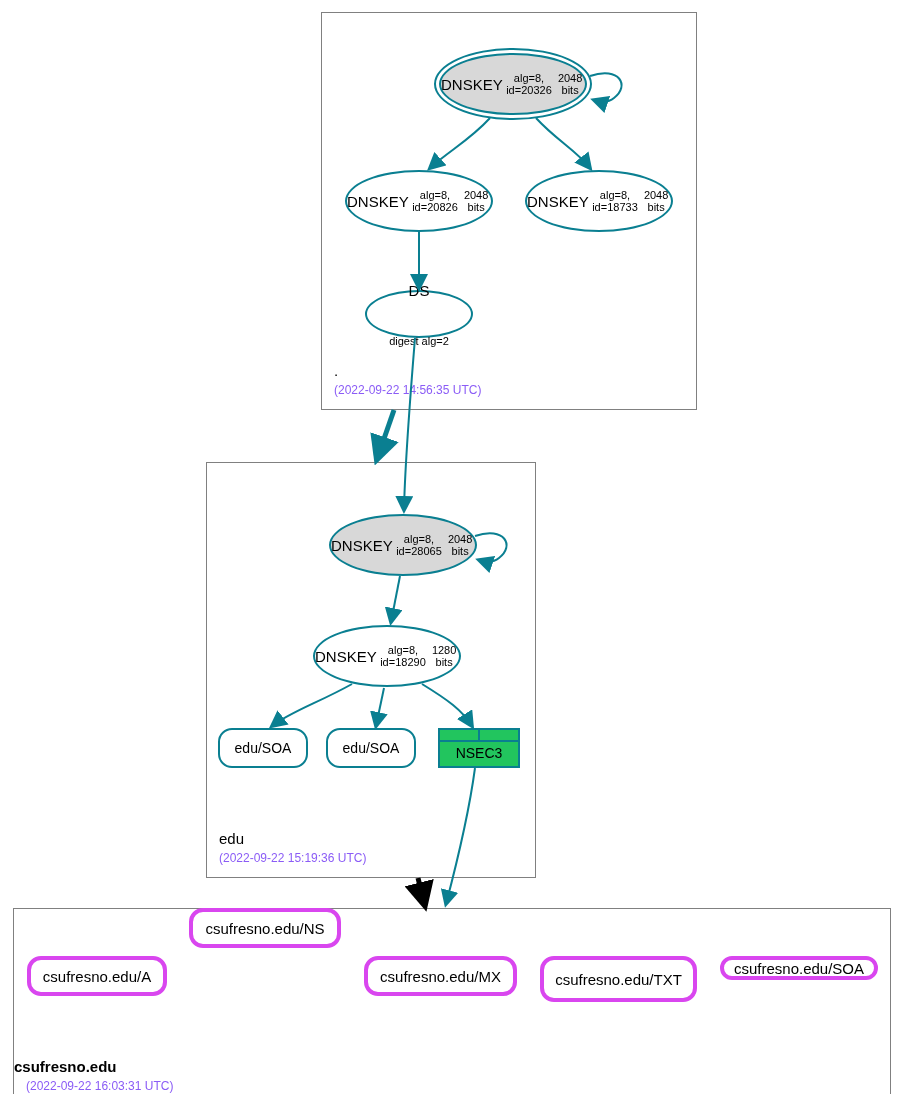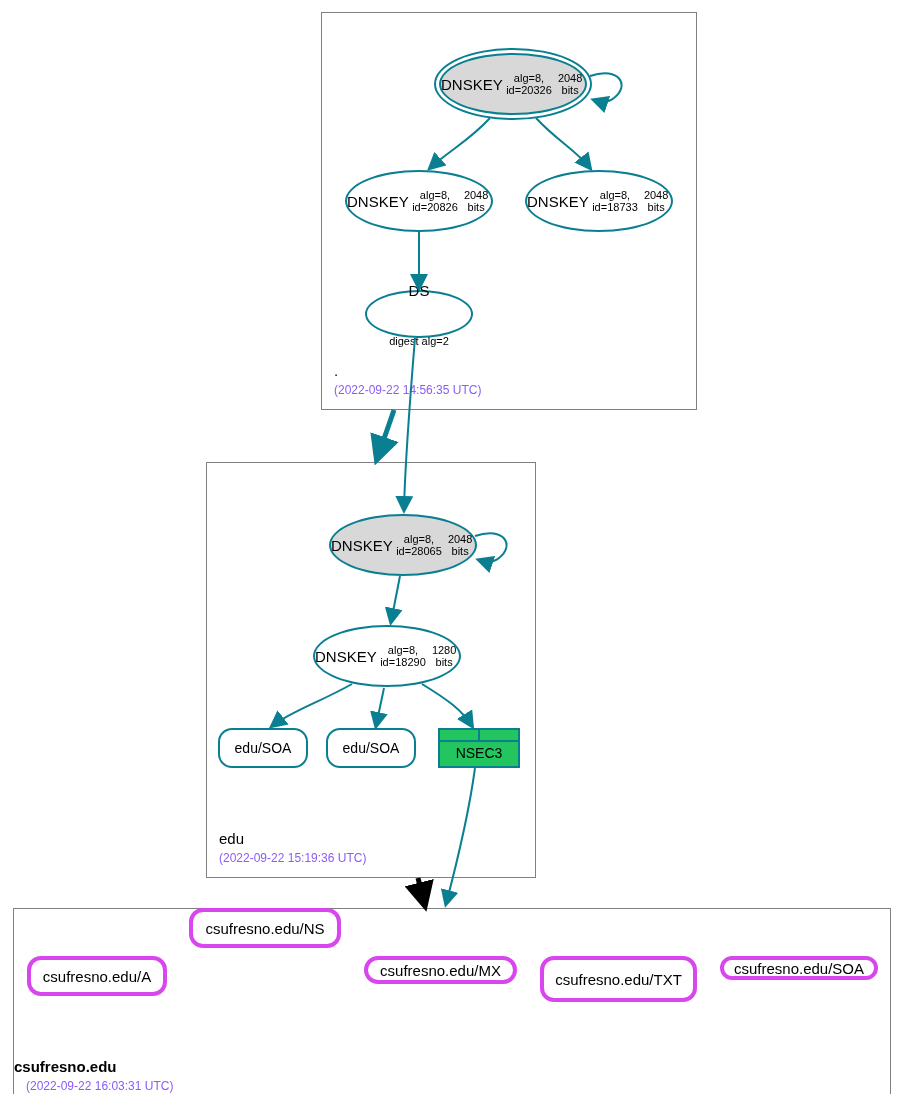--- a/index.html
+++ b/index.html
@@ -195,21 +195,21 @@
   <span class="zone-label" style="left:0; bottom:32px;font-weight:bold;">csufresno.edu</span>
   <span class="zone-sublabel" style="left:12px; bottom:14px;">(2022-09-22 16:03:31 UTC)</span>
 </div>
 
 <div class="record-node" style="left:27px; top:956px; width:140px; height:40px;">
   <span>csufresno.edu/A</span>
 </div>
 <div class="record-node" style="left:189px; top:908px; width:152px; height:40px;">
   <span>csufresno.edu/NS</span>
 </div>
-<div class="record-node" style="left:364px; top:956px; width:153px; height:28px;">
+<div class="record-node" style="left:364px; top:956px; width:153px; height:40px;">
   <span>csufresno.edu/MX</span>
 </div>
 <div class="record-node" style="left:540px; top:956px; width:157px; height:46px;">
   <span>csufresno.edu/TXT</span>
 </div>
 <div class="record-node" style="left:720px; top:956px; width:158px; height:24px;">
   <span>csufresno.edu/SOA</span>
 </div>
 
 <svg class="arrows" width="907" height="1094">

